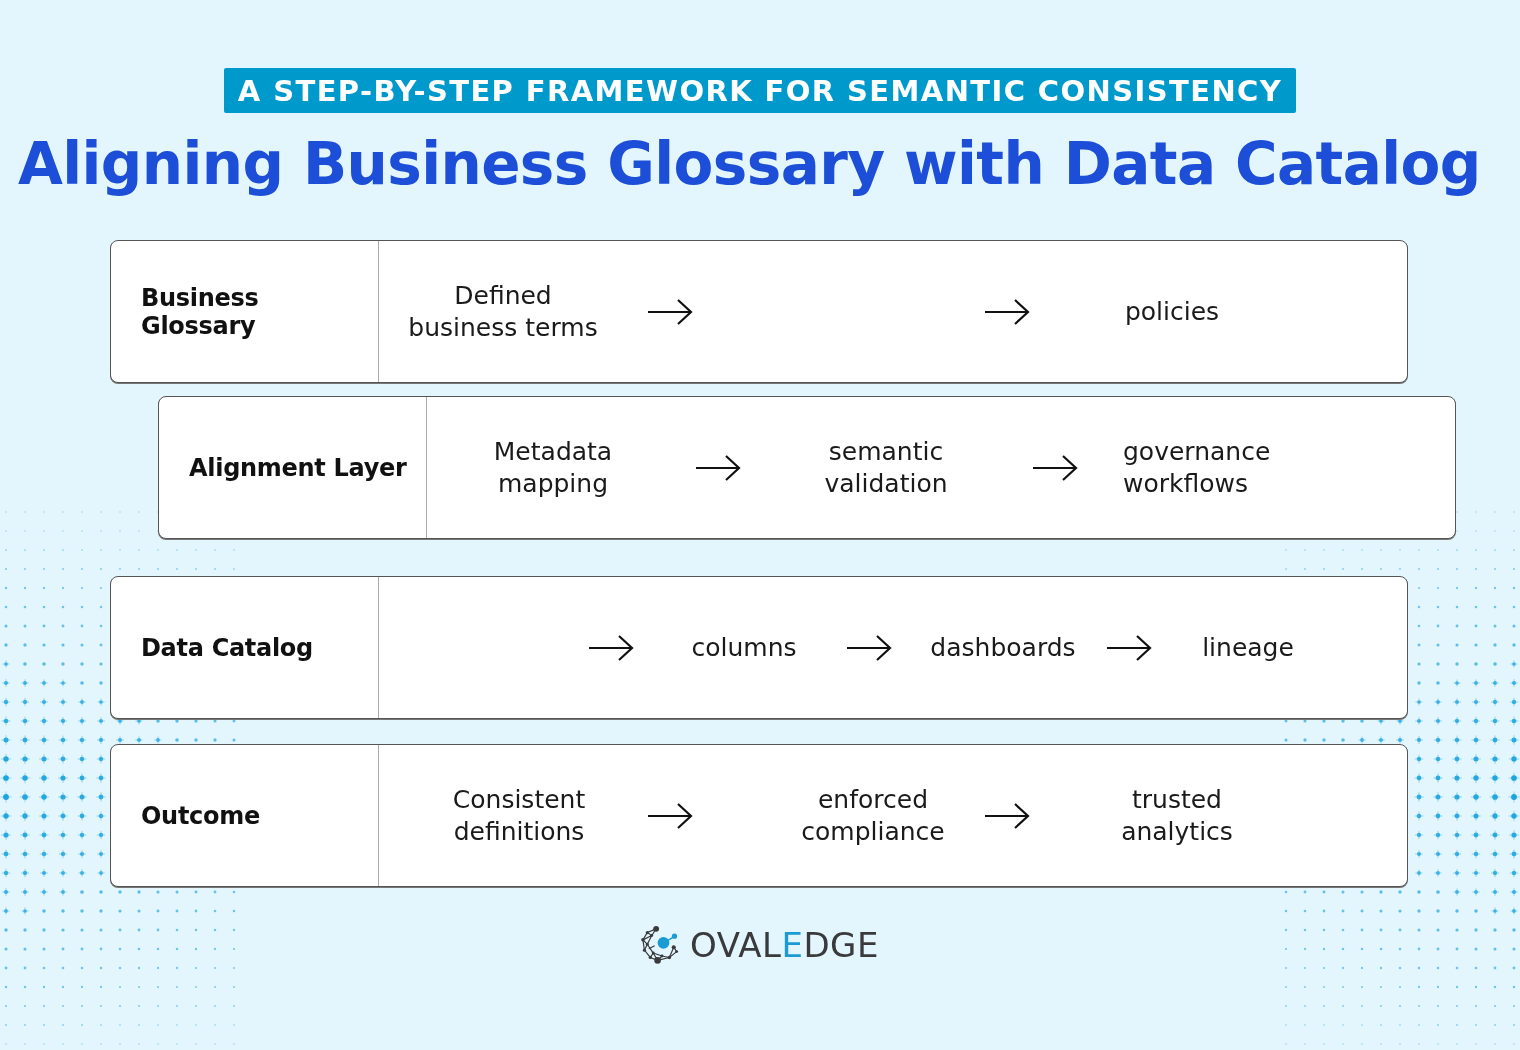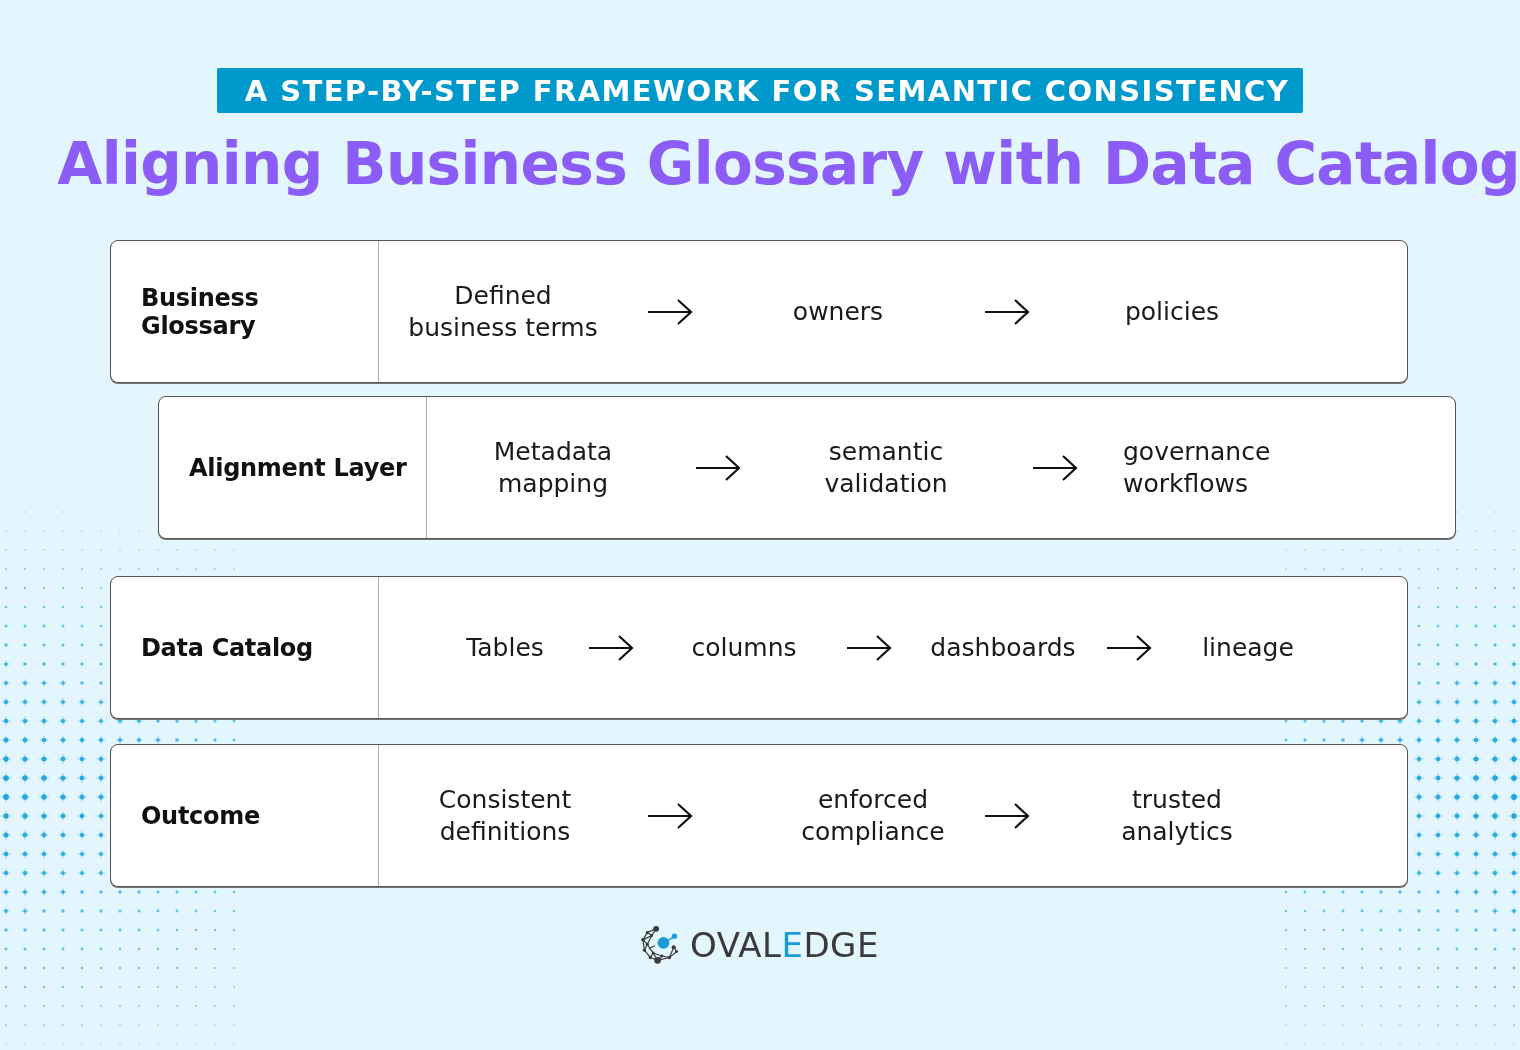--- a/index.html
+++ b/index.html
@@ -16,29 +16,29 @@
   .dots-right { left:1280px; top:505px; width:240px; height:545px; }
   .kicker-wrap { position:absolute; left:0; right:0; top:68px; text-align:center; }
   .kicker {
     display:inline-block;
     background:#0099cc;
     color:#fff;
     font-family:"DejaVu Sans", sans-serif;
     font-weight:bold;
     font-size:29px;
     letter-spacing:1.4px;
-    padding:4px 14px 3px 28px;
+    padding:4px 14px 3px 14px;
     line-height:38px;
     border-radius:2px;
   }
   .title {
-    position:absolute; left:18px; right:0; top:128px; text-align:right;
+    position:absolute; left:18px; right:0; top:128px; text-align:left;
     font-family:"DejaVu Sans", sans-serif;
     font-weight:bold; font-size:58px; letter-spacing:-0.6px;
-    color:#8b5cf6; margin:0; line-height:72px;
+    color:#1d4ed8; margin:0; line-height:72px;
   }
   .row {
     position:absolute; left:110px; width:1298px; height:143px;
     background:#fff; border:1.5px solid #555; border-radius:8px;
     box-sizing:border-box;
     box-shadow:0 1px 0 #777;
   }
   .row-label {
     position:absolute; left:0; top:0; width:268px; height:100%;
     border-right:1px solid #aaa; box-sizing:border-box;
@@ -1036,23 +1036,20 @@
   <div class="row-label">Business Glossary</div>
   <div class="step" style="left:392px;">
     <div>
         <div>Defined</div>
         <div>business terms</div>
       </div>
   </div>
   <svg class="arrow" style="left:559px;" viewBox="0 0 48 30">
       <path d="M2 15 H44 M32 3 L45 15 L32 27" fill="none" stroke="#111" stroke-width="2.2"></path>
     </svg>
-  <div class="step" style="left:727px;">
-    <div>owners</div>
-  </div>
   <svg class="arrow" style="left:896px;" viewBox="0 0 48 30">
       <path d="M2 15 H44 M32 3 L45 15 L32 27" fill="none" stroke="#111" stroke-width="2.2"></path>
     </svg>
   <div class="step" style="left:1061px;">
     <div>policies</div>
   </div>
 </div>
 
 <div class="row" style="top:396px;margin-left:48px;">
   <div class="row-label">Alignment Layer</div>
@@ -1077,23 +1074,20 @@
   <div class="step left-align" style="left:964px; transform:none;justify-content:center;">
     <div>
         <div>governance</div>
         <div>workflows</div>
       </div>
   </div>
 </div>
 
 <div class="row" style="top:576px;">
   <div class="row-label">Data Catalog</div>
-  <div class="step" style="left:394px;">
-    <div>Tables</div>
-  </div>
   <svg class="arrow" style="left:500px;" viewBox="0 0 48 30">
       <path d="M2 15 H44 M32 3 L45 15 L32 27" fill="none" stroke="#111" stroke-width="2.2"></path>
     </svg>
   <div class="step" style="left:633px;">
     <div>columns</div>
   </div>
   <svg class="arrow" style="left:758px;" viewBox="0 0 48 30">
       <path d="M2 15 H44 M32 3 L45 15 L32 27" fill="none" stroke="#111" stroke-width="2.2"></path>
     </svg>
   <div class="step" style="left:892px;">
@@ -1102,21 +1096,21 @@
   <svg class="arrow" style="left:1018px;" viewBox="0 0 48 30">
       <path d="M2 15 H44 M32 3 L45 15 L32 27" fill="none" stroke="#111" stroke-width="2.2"></path>
     </svg>
   <div class="step" style="left:1137px;">
     <div>lineage</div>
   </div>
 </div>
 
 <div class="row" style="top:744px;">
   <div class="row-label">Outcome</div>
-  <div class="step" style="left:394px;">
+  <div class="step" style="left:408px;">
     <div>
         <div>Consistent</div>
         <div>definitions</div>
       </div>
   </div>
   <svg class="arrow" style="left:559px;" viewBox="0 0 48 30">
       <path d="M2 15 H44 M32 3 L45 15 L32 27" fill="none" stroke="#111" stroke-width="2.2"></path>
     </svg>
   <div class="step" style="left:727px;margin-left:35px;">
     <div>

